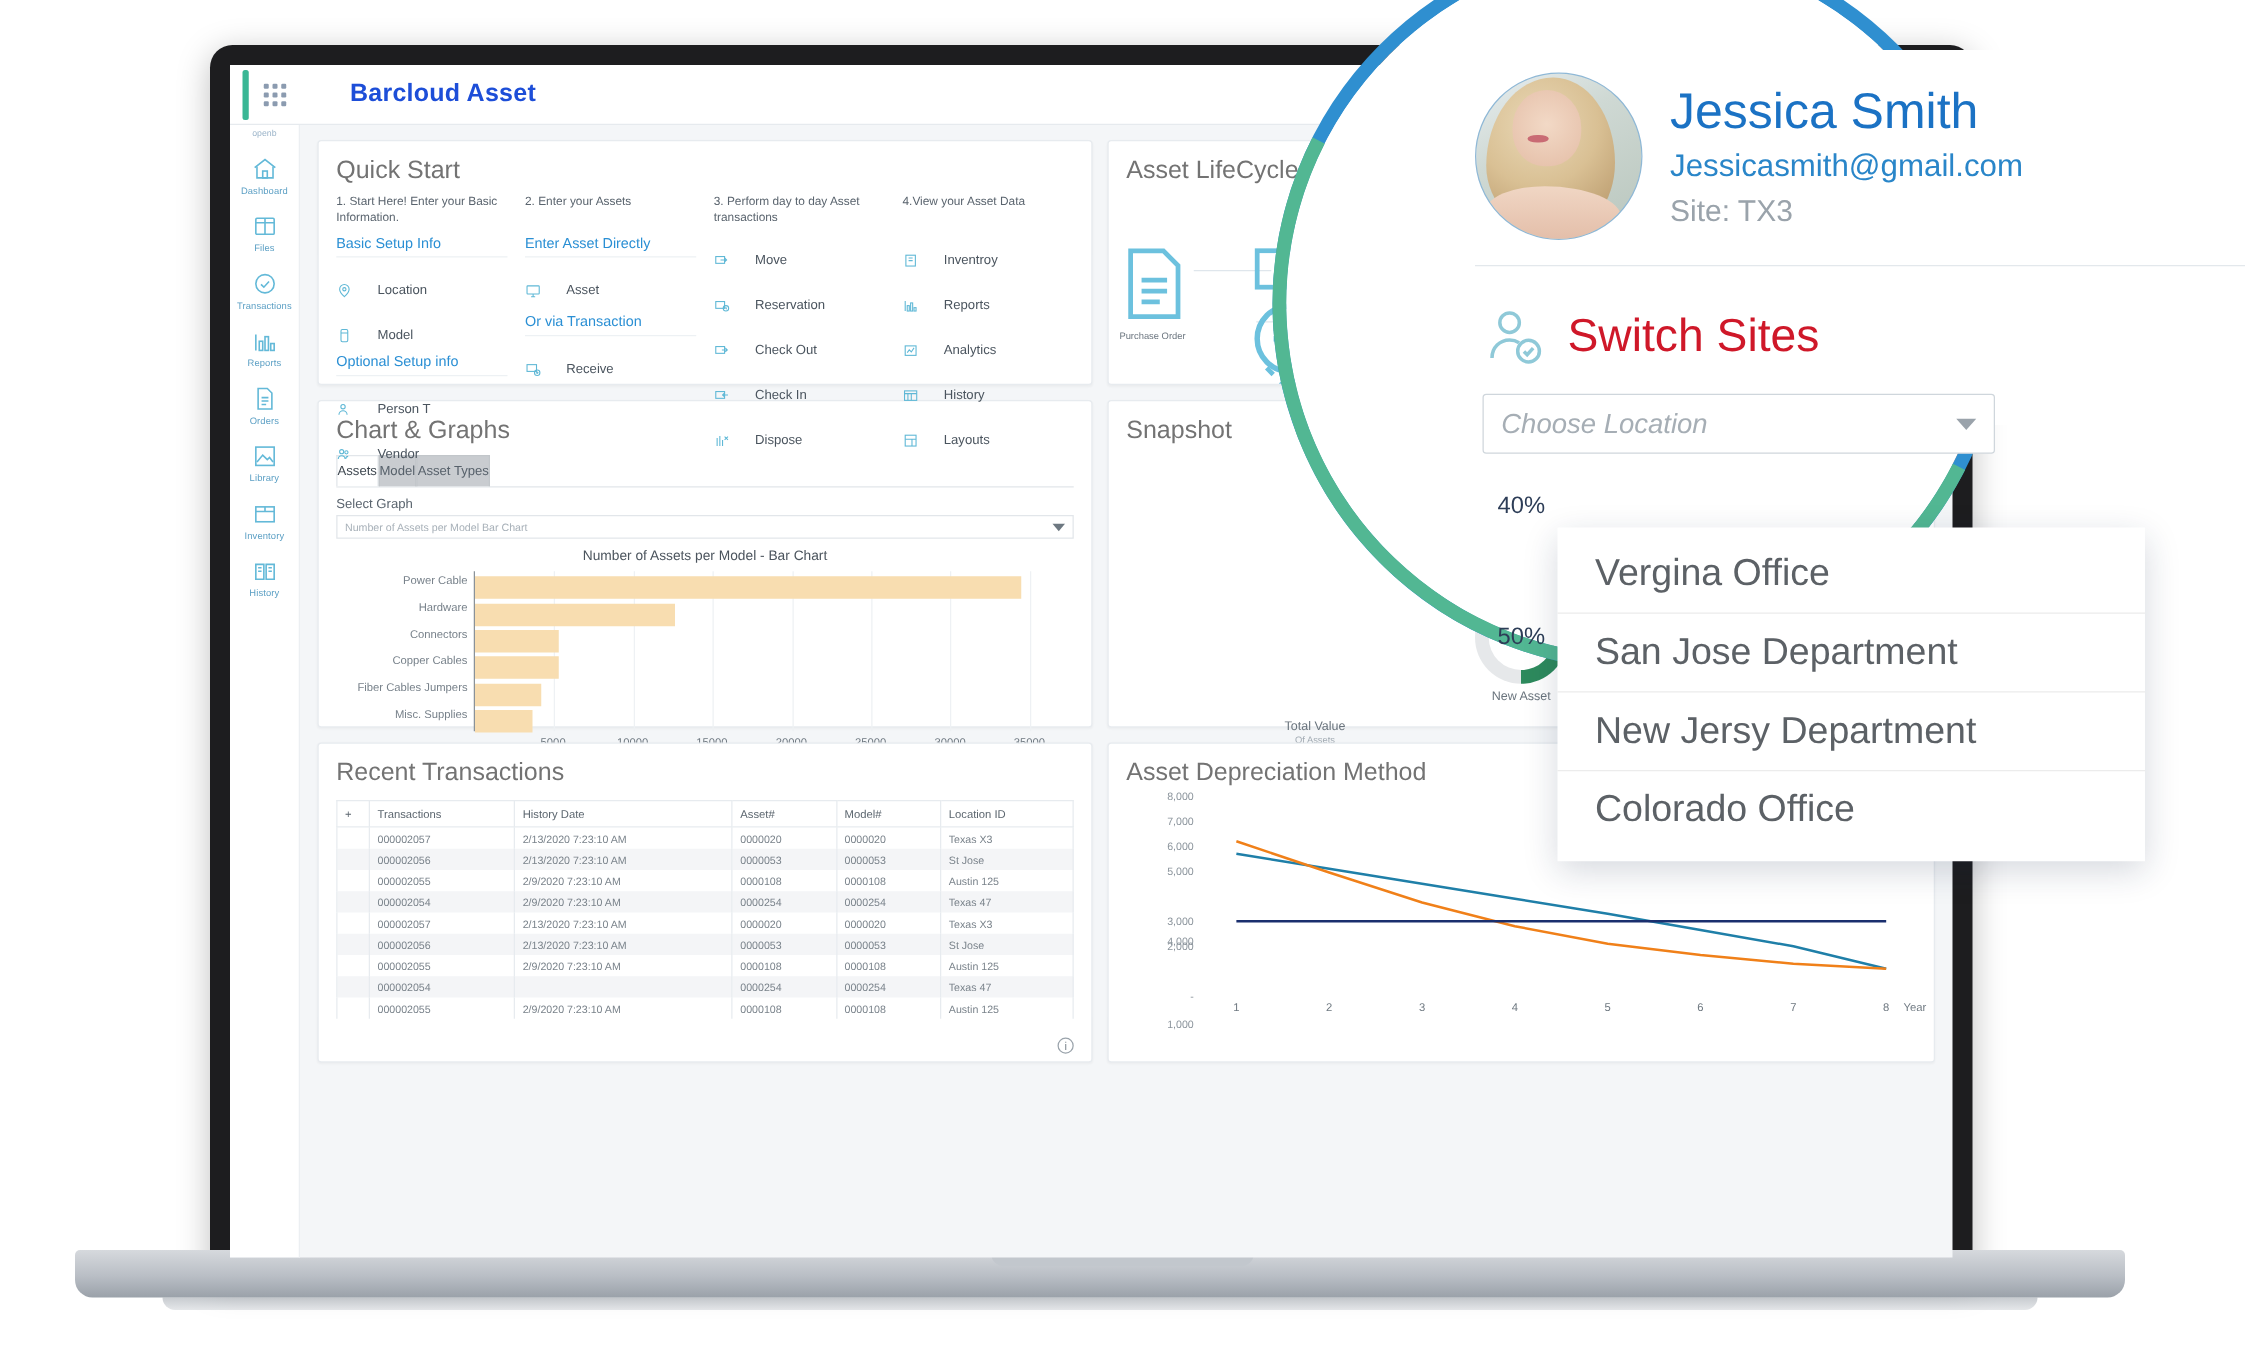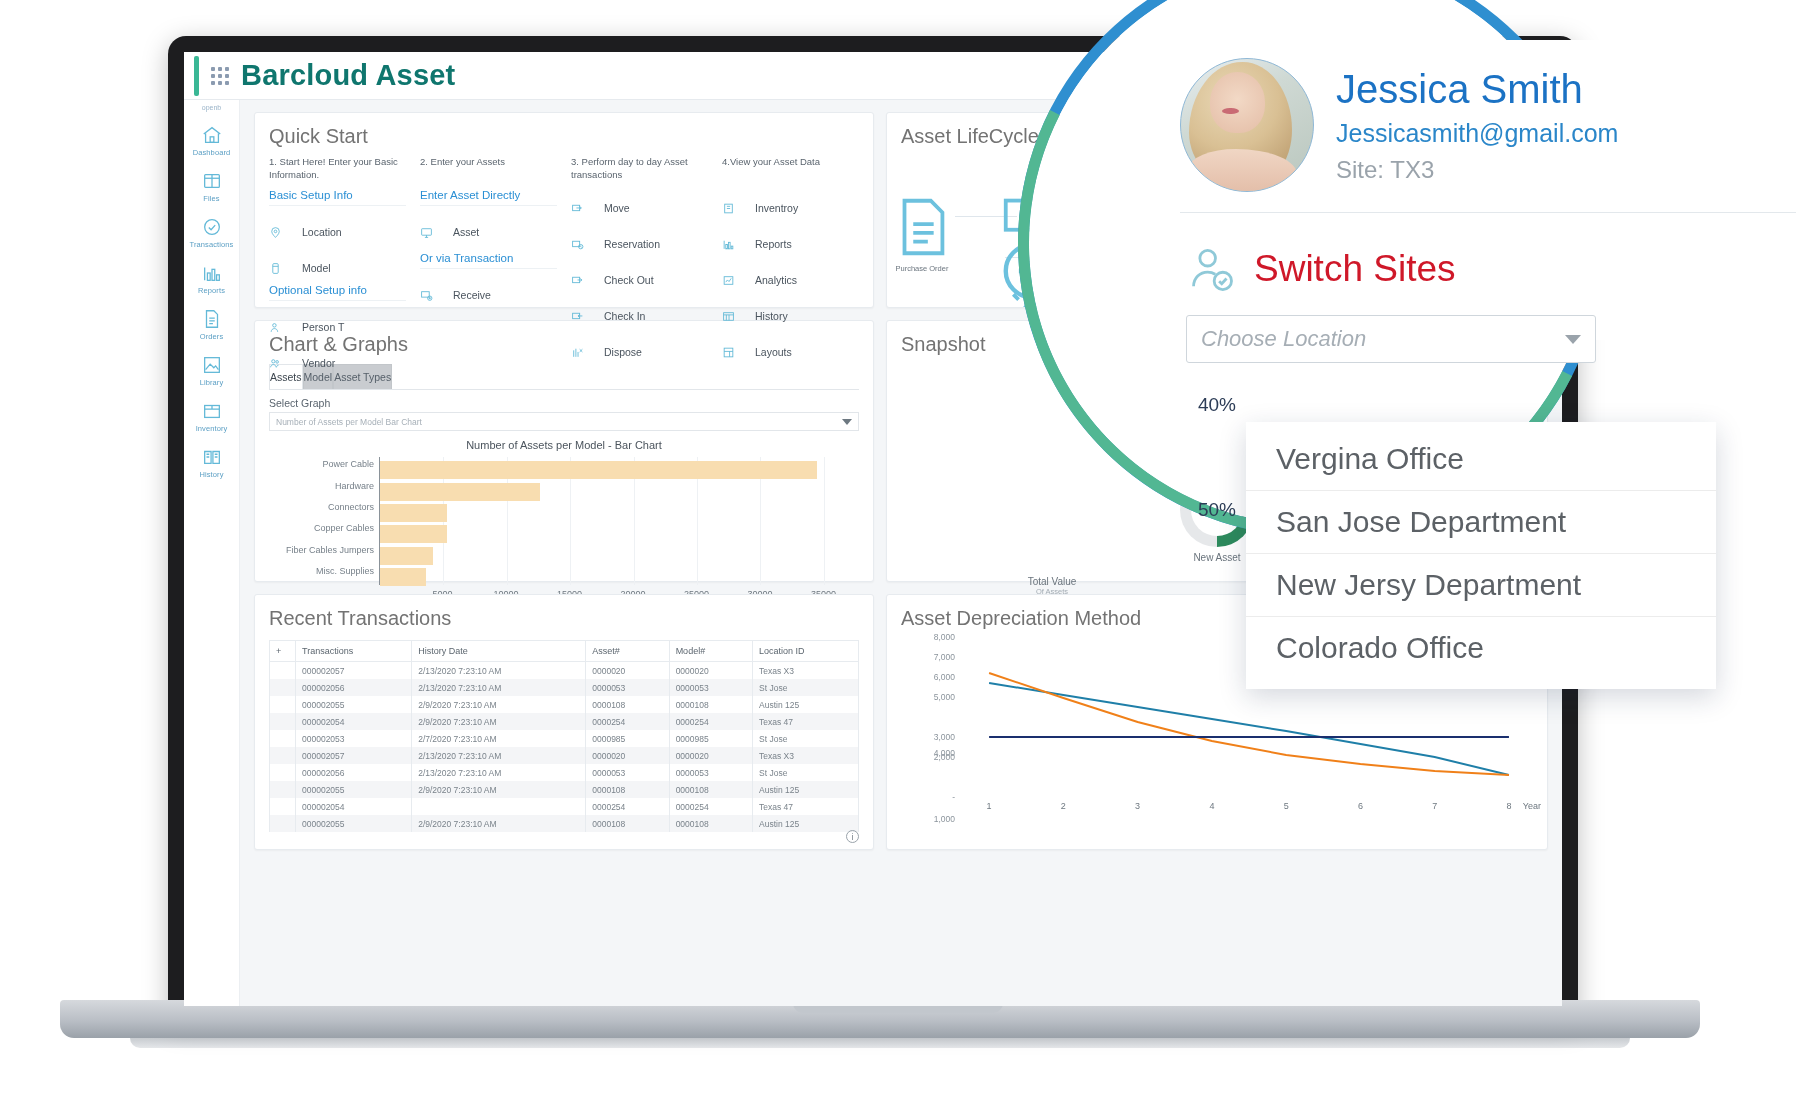--- a/index.html
+++ b/index.html
@@ -45,21 +45,21 @@
 
   
   .app-header {
     position: absolute; left: 0; top: 0; width: 100%; height: 48px;
     background: #ffffff; border-bottom: 1px solid #e6eaee;
     display: flex; align-items: center; gap: 12px; padding-left: 10px;
   }
   .green-tab { width: 5px; height: 40px; background: #3ab795; border-radius: 2px; }
   .waffle { display: grid; grid-template-columns: repeat(3,4px); gap: 3px; }
   .waffle span { width: 4px; height: 4px; background: #8b9bb0; border-radius:1px; display:block; }
-  .app-title { font-size: 29px; font-weight: bold; color: #0f766e; letter-spacing:.2px; }
+  .app-title { font-size: 20px; font-weight: bold; color: #1d4ed8; letter-spacing:.2px;margin-left:39px; }
 
   .sidebar {
     position: absolute; left: 0; top: 48px; width: 56px; bottom: 0;
     background: #ffffff; border-right: 1px solid #eceff2;
     padding-top: 4px;
   }
   .side-caption { font-size: 7px; color: #9bb4c9; text-align:center; margin-bottom:6px; }
   .side-item {
     display: flex; flex-direction: column; align-items: center;
     gap: 2px; padding: 7px 0 6px; cursor: pointer;
@@ -705,28 +705,20 @@
                 <tr>
                   <td class="plus-cell"></td>
                   <td>000002054</td>
                   <td>2/9/2020 7:23:10 AM</td>
                   <td>0000254</td>
                   <td>0000254</td>
                   <td>Texas 47</td>
                 </tr>
                 <tr>
                   <td class="plus-cell"></td>
-                  <td>000002053</td>
-                  <td>2/7/2020 7:23:10 AM</td>
-                  <td>0000985</td>
-                  <td>0000985</td>
-                  <td>St Jose</td>
-                </tr>
-                <tr>
-                  <td class="plus-cell"></td>
                   <td>000002057</td>
                   <td>2/13/2020 7:23:10 AM</td>
                   <td>0000020</td>
                   <td>0000020</td>
                   <td>Texas X3</td>
                 </tr>
                 <tr>
                   <td class="plus-cell"></td>
                   <td>000002056</td>
                   <td>2/13/2020 7:23:10 AM</td>

